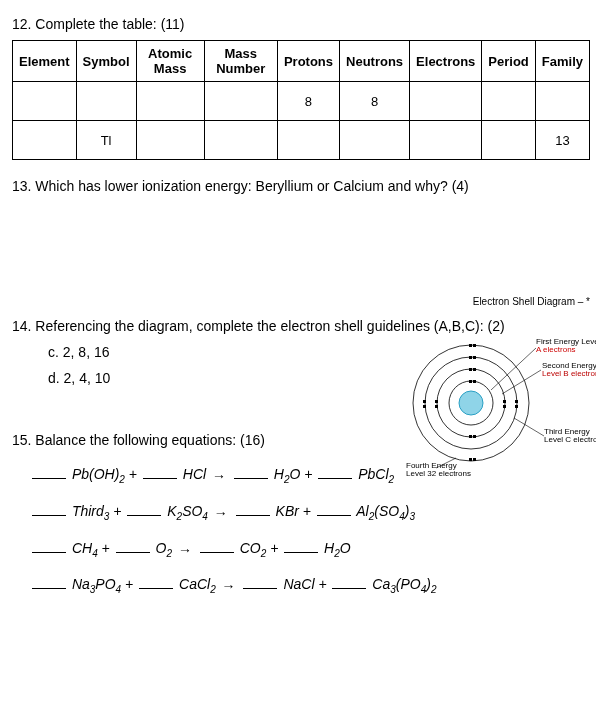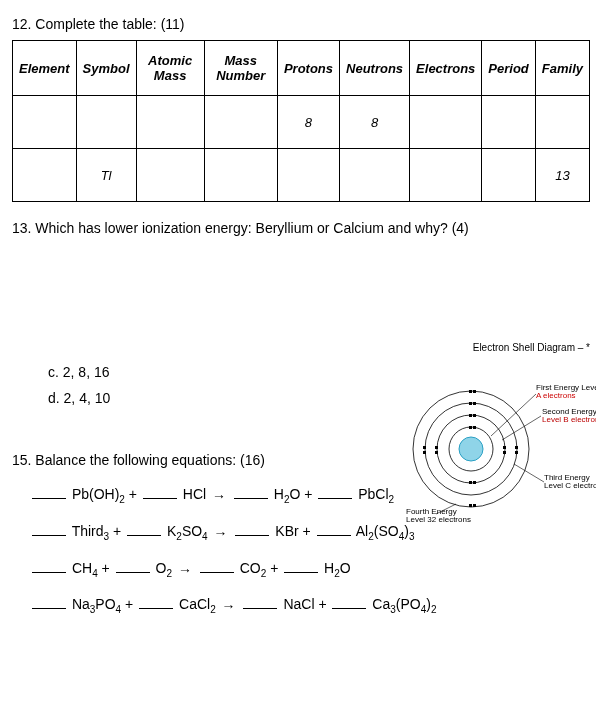--- a/index.html
+++ b/index.html
@@ -11,25 +11,24 @@
     width: 578px;
   }
   .qhead { margin: 6px 0 8px 0; }
   table.ptable {
     border-collapse: collapse;
     width: 100%;
     margin-bottom: 18px;
   }
   table.ptable th, table.ptable td {
     border: 1px solid #000;
-    padding: 12px 6px;
+    padding: 5px 6px;
     font-size: 13px;
     text-align: center;
     vertical-align: middle;
-    font-style: italic;
   }
   table.ptable th { font-weight: bold; }
   table.ptable td { height: 28px; }
   .q14wrap { position: relative; }
   .options { margin-left: 36px; }
   .options div { margin: 10px 0; }
   .diagram-title {
     position: absolute;
     right: 0;
     top: -22px;
@@ -40,21 +39,21 @@
     right: -6px;
     top: 0;
     width: 210px;
     height: 170px;
   }
   .shell-diagram svg { width: 210px; height: 170px; }
   .dlabel { font-size: 8px; fill: #000; }
   .dlabelA { fill: #c00; }
   .dlabelB { fill: #b00; }
   .dlabelC { fill: #000; }
-  .eq-line { margin: 18px 0 18px 18px; }
+  .eq-line { margin: 18px 0 18px 18px; font-style: italic; }
   .blank {
     display: inline-block;
     border-bottom: 1px solid #000;
     width: 34px;
     height: 12px;
     margin: 0 2px;
     vertical-align: baseline;
   }
   .sub { vertical-align: sub; font-size: 10px; }
   .arrow { margin: 0 2px; }
@@ -102,20 +101,21 @@
     <td>13</td>
   </tr>
 </tbody>
 </table>
 
 <div class="qhead">13. Which has lower ionization energy: Beryllium or Calcium and why? (4)</div>
 <div class="spacer"></div>
 
 <div class="q14wrap">
   <div class="diagram-title">Electron Shell Diagram – *</div>
+  <div class="qhead">14. Referencing the diagram, complete the electron shell guidelines (A,B,C): (2)</div>
   <div class="options">
     <div>c.   2, 8, 16</div>
     <div>d.   2, 4, 10</div>
   </div>
 
   <div class="shell-diagram">
     <svg viewBox="0 0 210 170">
       <circle cx="85" cy="85" r="12" fill="#8fd4e8" stroke="#2aa0c4"></circle>
       <circle cx="85" cy="85" r="22" fill="none" stroke="#000" stroke-width="0.8"></circle>
       <circle cx="85" cy="85" r="34" fill="none" stroke="#000" stroke-width="0.8"></circle>

